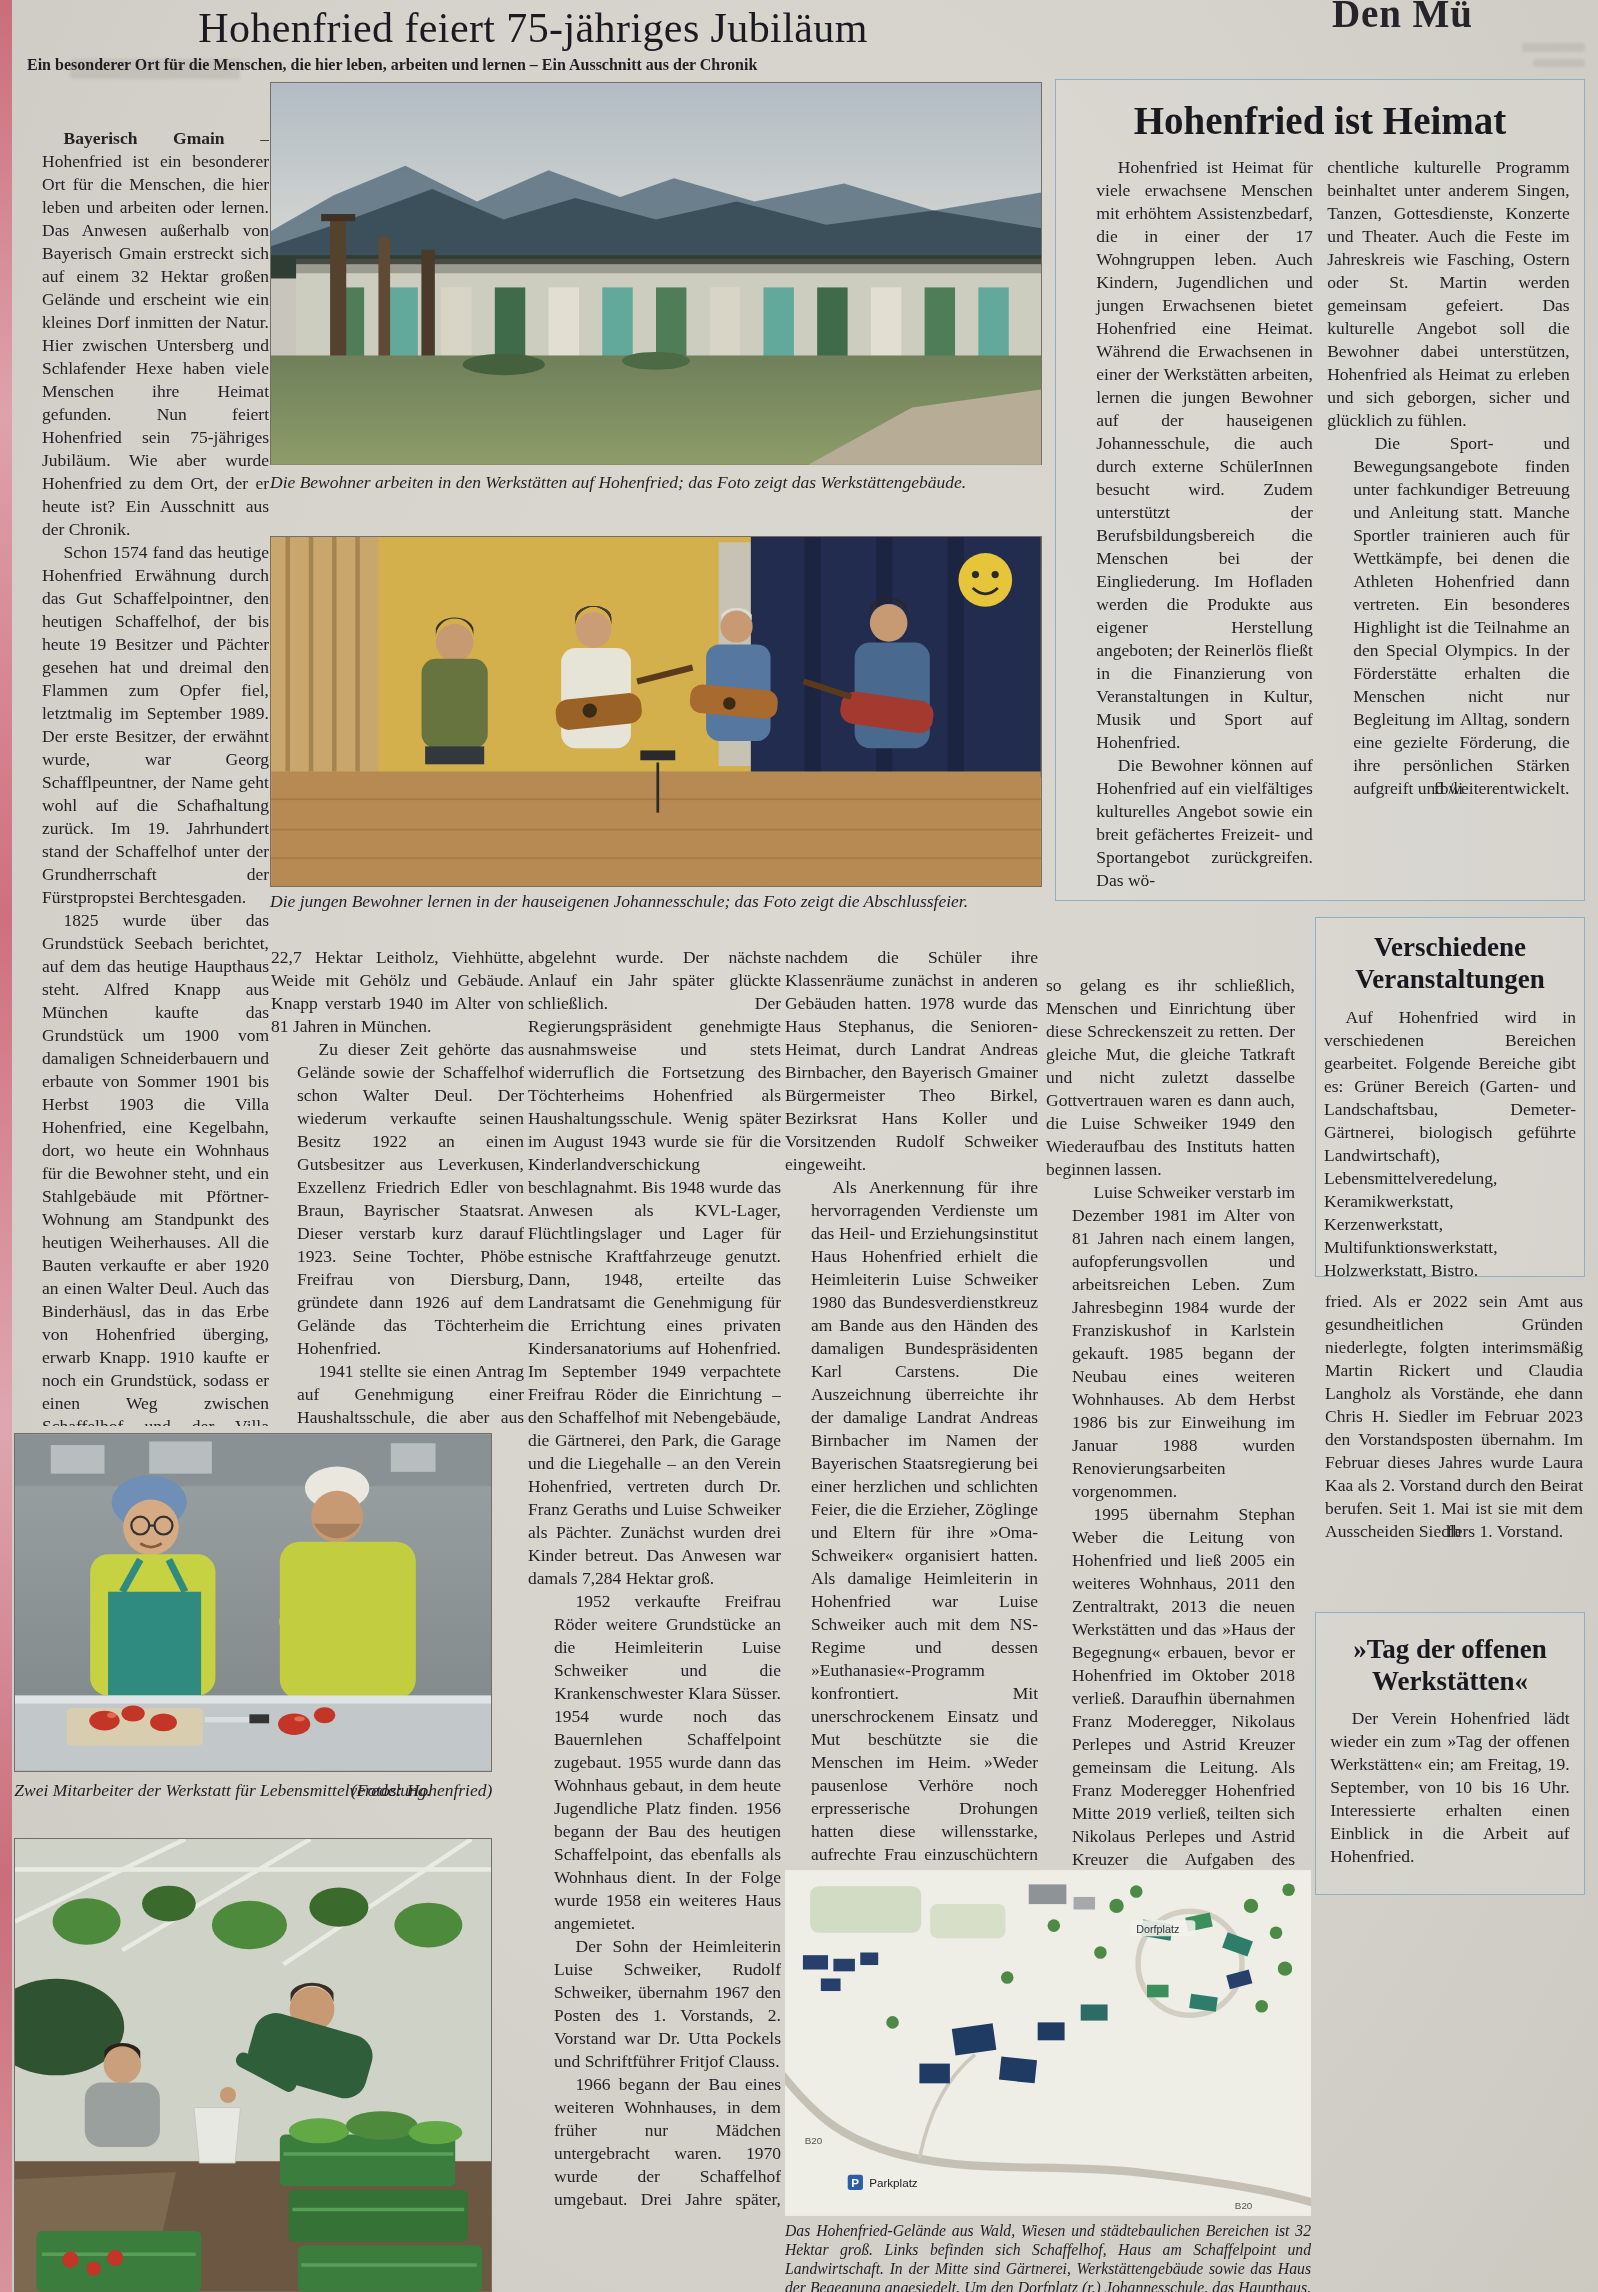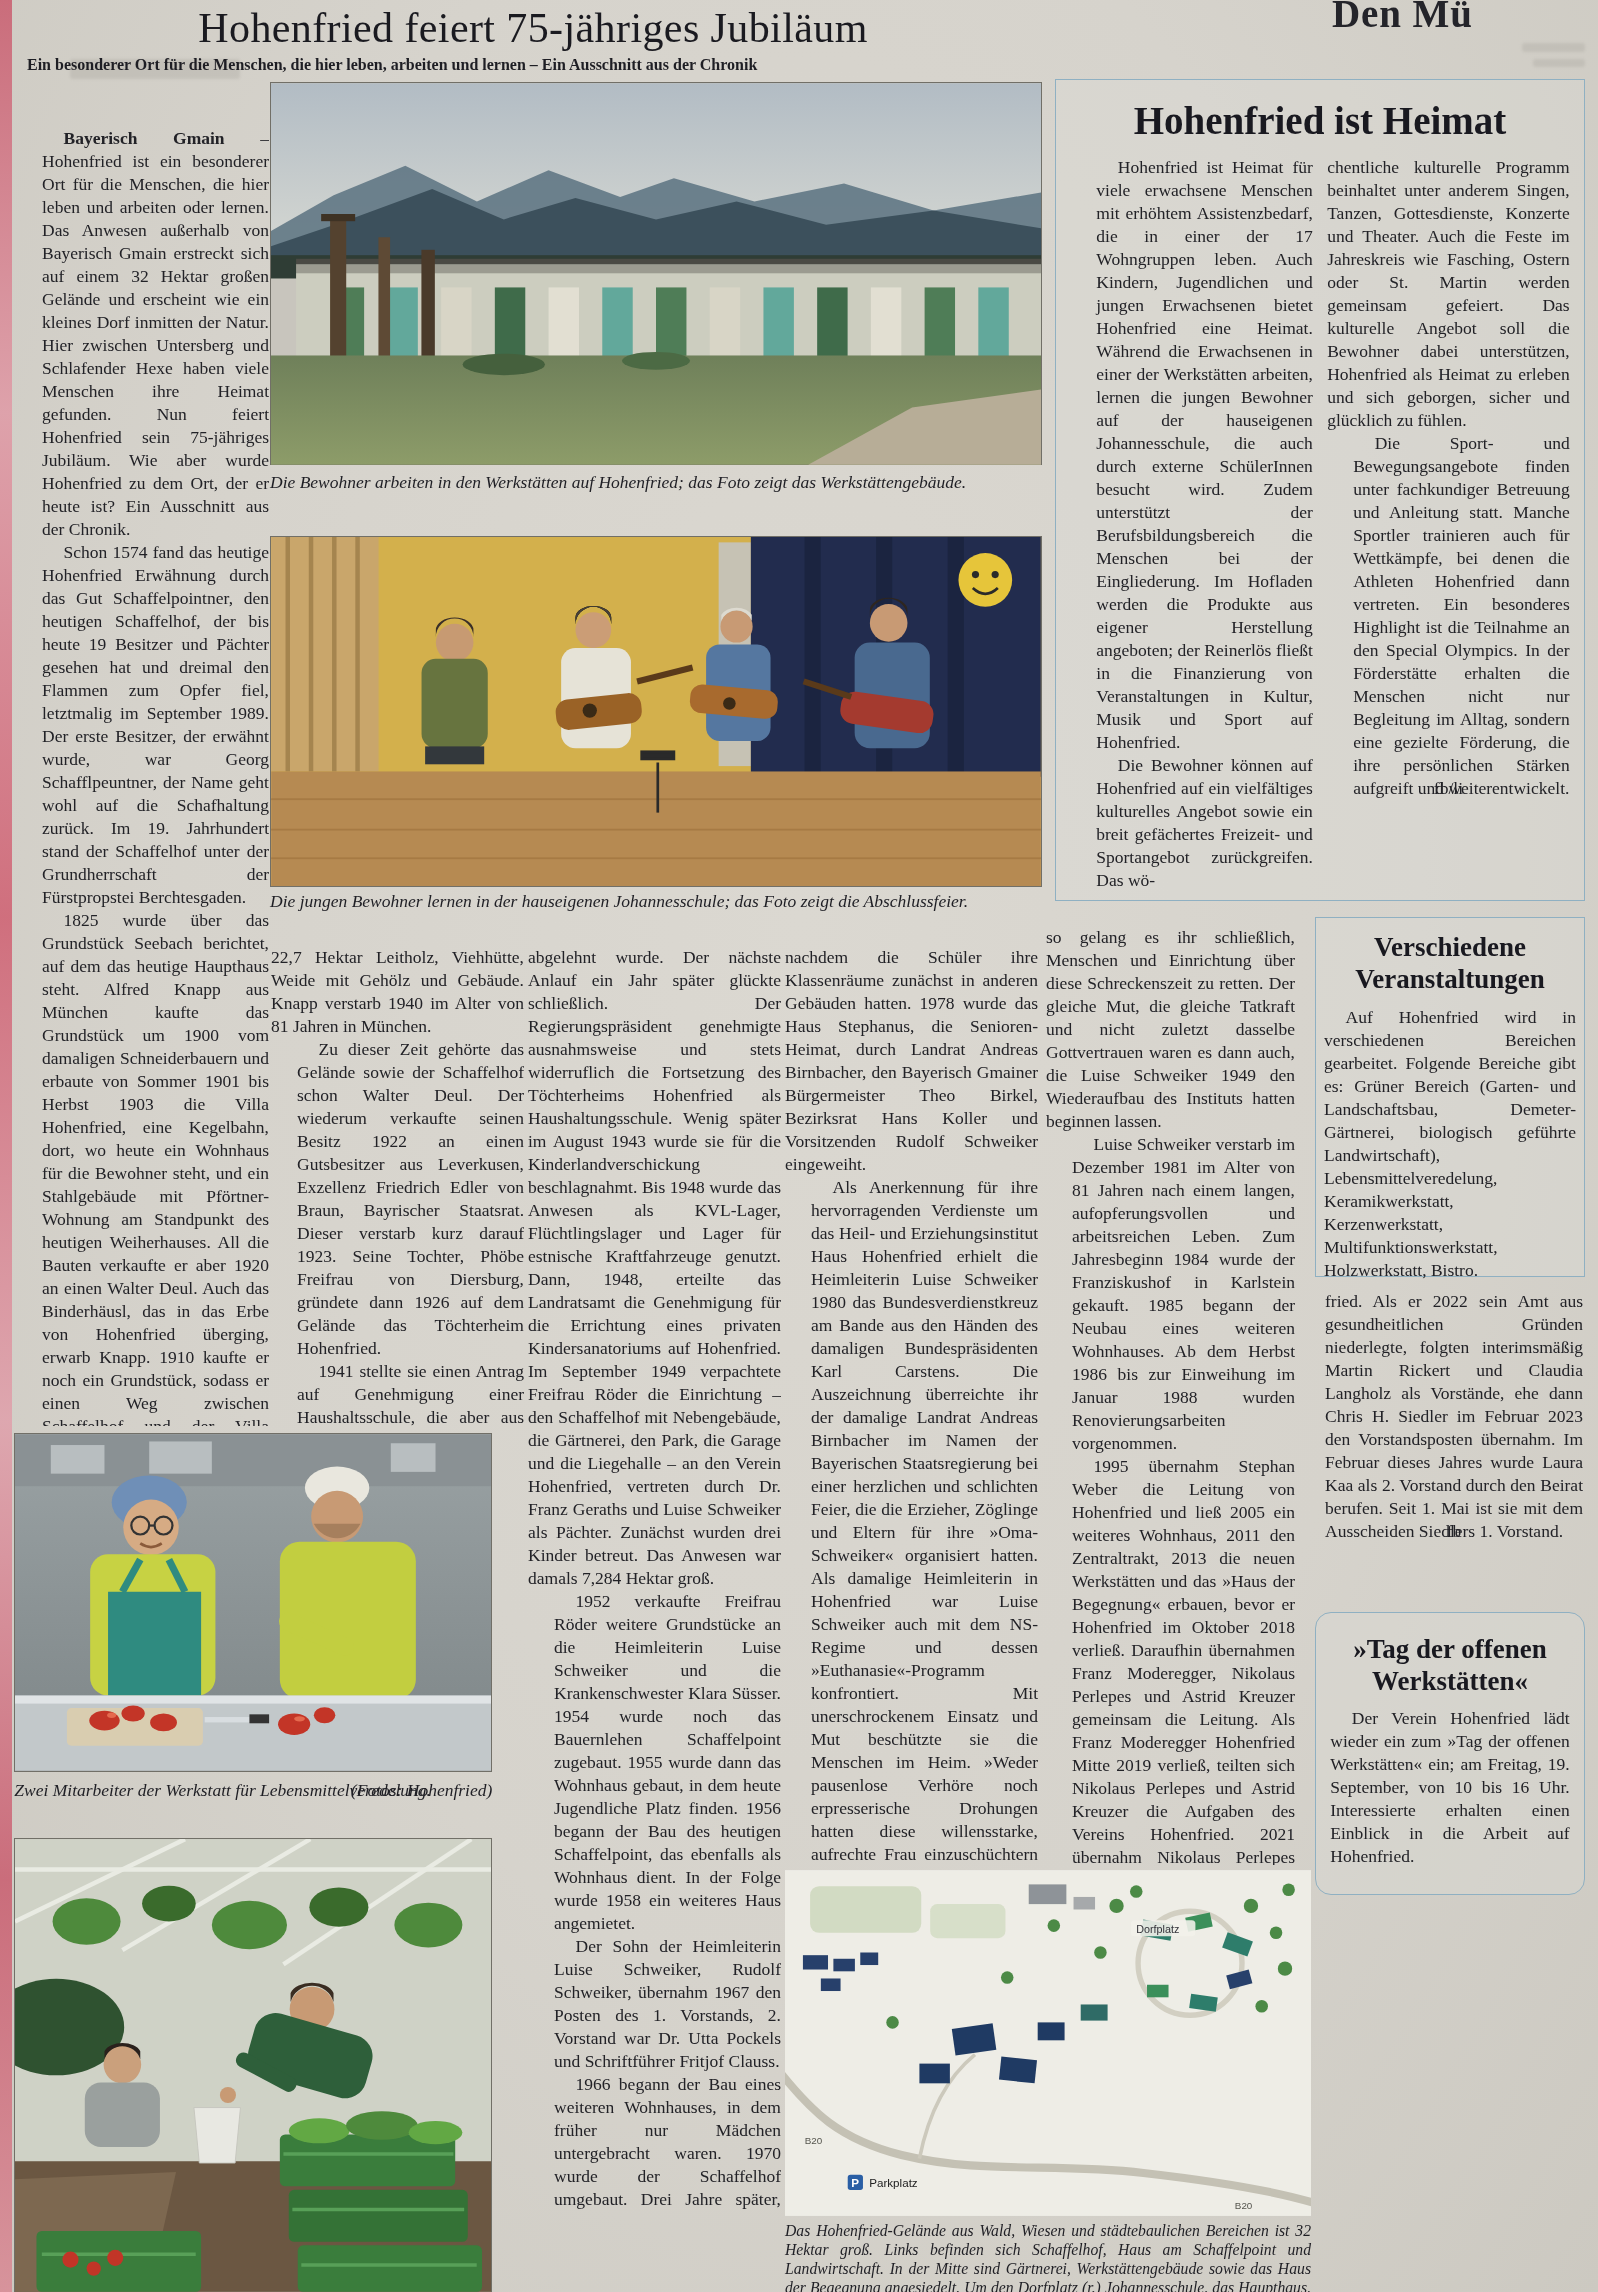--- a/index.html
+++ b/index.html
@@ -20,21 +20,21 @@
   .headline{position:absolute;left:27px;top:3.6px;width:1012px;text-align:center;
     font-size:42px;font-weight:normal;color:#1a1a20;letter-spacing:0.4px;}
   .subheadline{position:absolute;left:27px;top:56px;width:1012px;text-align:left;
     font-size:16px;font-weight:bold;color:#1e1e24;}
 
   .col{position:absolute;width:253px;font-size:17.5px;line-height:23px;text-align:justify;overflow:hidden;}
   .col1{left:16px;top:127px;height:1299px;}
   .col2{left:271px;top:946px;height:489px;}
   .col3{left:528px;top:946px;height:1263px;}
   .col4{left:785px;top:946px;height:919px;}
-  .col5{left:1046px;top:926px;width:249px;height:939px;}
+  .col5{left:1046px;top:974px;width:249px;height:939px;}
   .col6{left:1325px;top:1290px;width:258px;height:319px;}
   .para{margin:0;}
   .para.ind{text-indent:21.5px;margin-left:26px;}
   .credit{text-align:center;margin-top:-23px;font-size:17.5px;line-height:23px;}
 
   .photo{position:absolute;border:0.9px solid #716f67;box-sizing:border-box;background:#c8c5bd;}
   .photo svg{display:block;}
   .photo1{left:270px;top:82px;width:772px;height:383px;}
   .photo2{left:270px;top:536px;width:772px;height:351px;}
   .photo3{left:14.3px;top:1433px;width:478px;height:339px;}
@@ -48,21 +48,21 @@
   .capmap{left:785px;top:2221px;width:526px;font-size:15.7px;line-height:19px;}
 
   .map{position:absolute;left:785px;top:1870px;width:526px;height:324px;background:#edece5;box-shadow:0 0 0 0.9px #c7c4ba inset;}
 
   .box{position:absolute;border:0.9px solid #8fb0c2;box-sizing:border-box;background:rgba(222,220,214,.35);}
   .heimat{left:1055px;top:79px;width:530px;height:822px;}
   .heimat-title{margin-top:18px;text-align:center;font-size:39px;font-weight:bold;color:#191920;}
   .box-cols{display:flex;gap:14.3px;padding:12.5px 14.3px 0 14.3px;}
   .box-col{width:244px;font-size:17.5px;line-height:23px;text-align:justify;overflow:hidden;height:734px;}
   .arb{left:1315px;top:917px;width:270px;height:360px;padding:8px;}
-  .tag{left:1315px;top:1612px;width:270px;height:283px;padding:14.3px;border-radius:16px;}
+  .tag{left:1315px;top:1612px;width:270px;height:283px;padding:14.3px;}
   .box-title2{text-align:center;font-size:27px;line-height:32px;font-weight:bold;color:#191920;margin-top:5.4px;}
   .box-body{margin-top:10.7px;font-size:17.5px;line-height:23px;text-align:justify;text-indent:21.5px;}
 
   text{font-family:"Liberation Sans", sans-serif;}
 </style>
 </head>
 <body>
 
 <div class="page">
 

